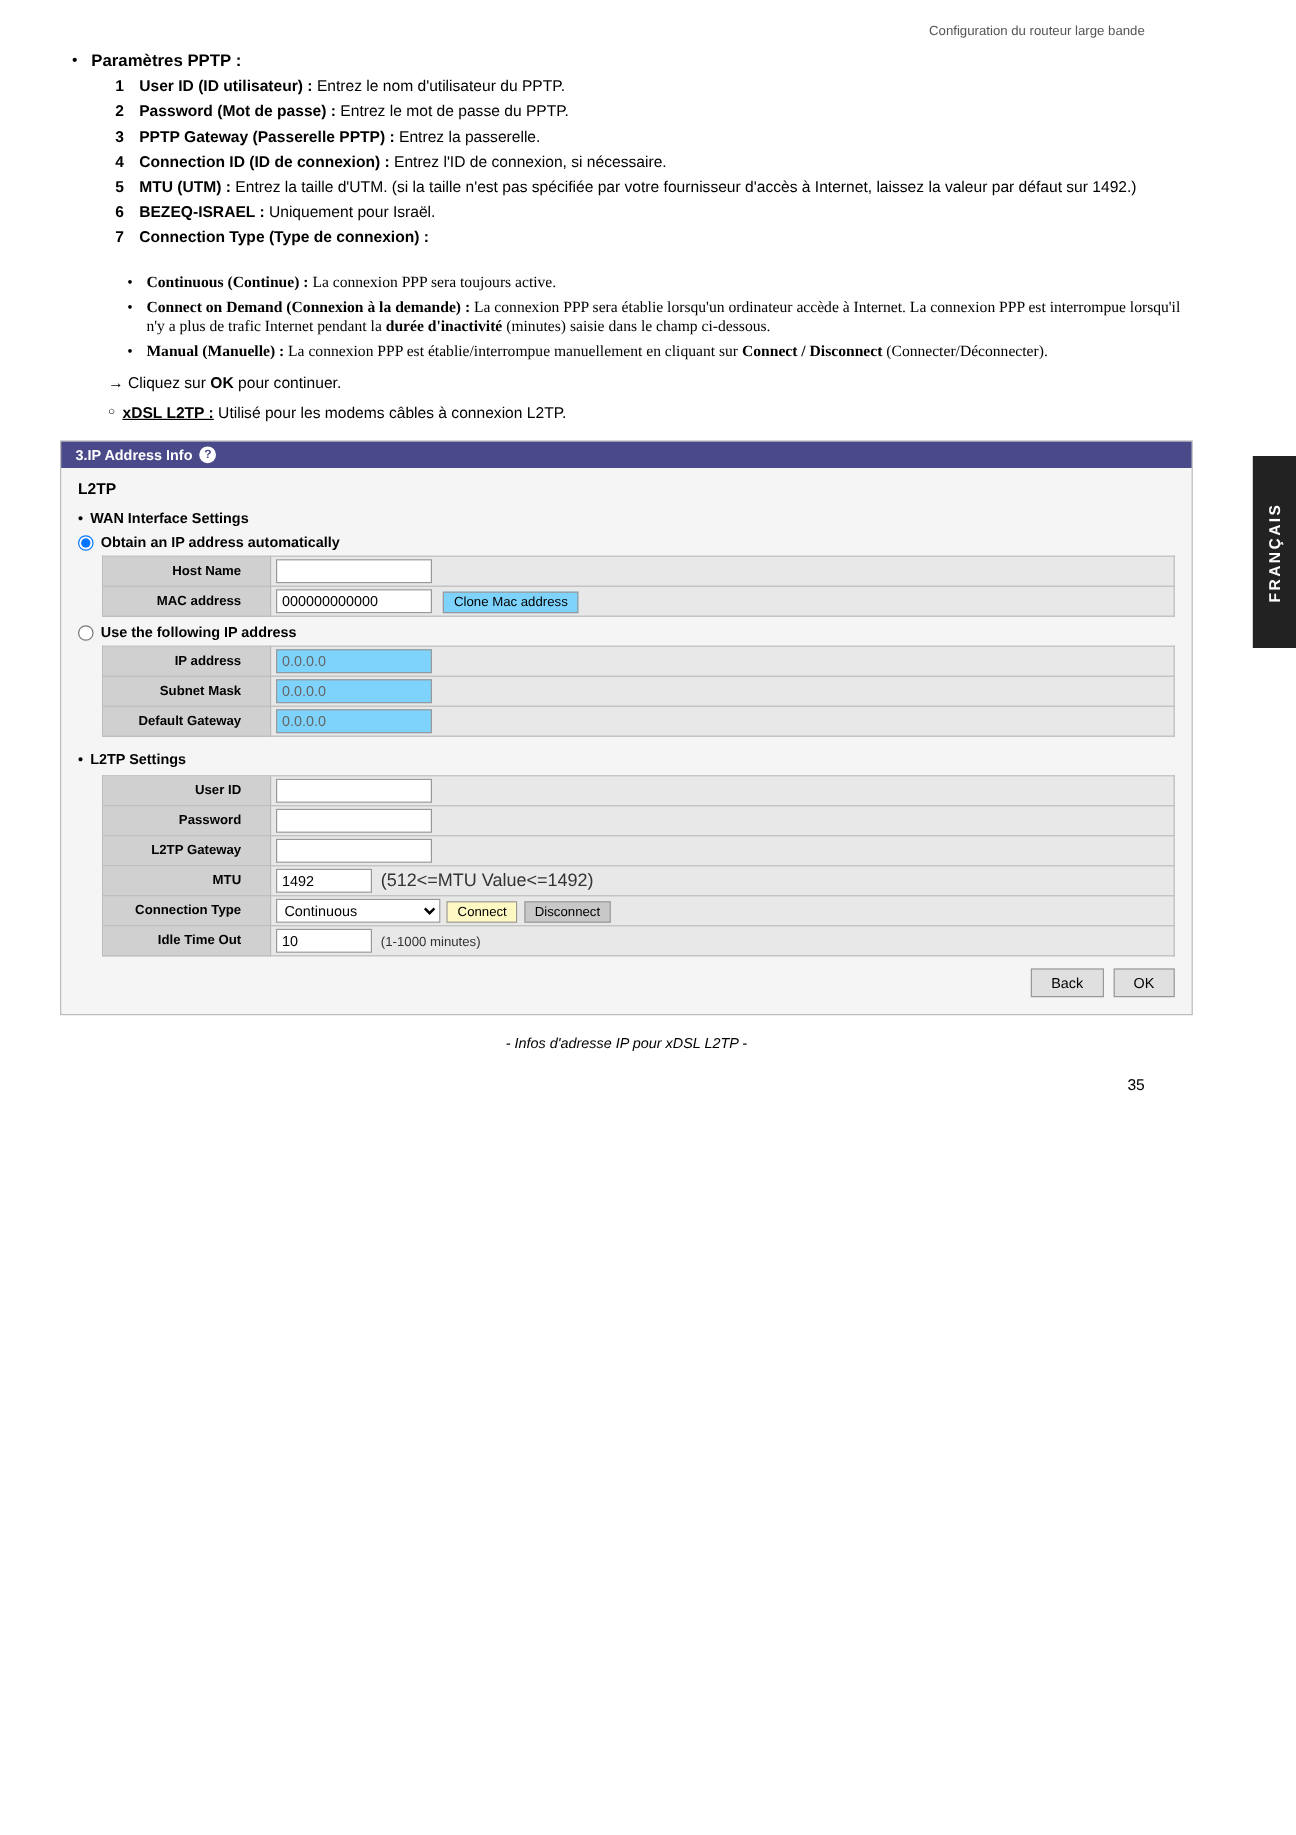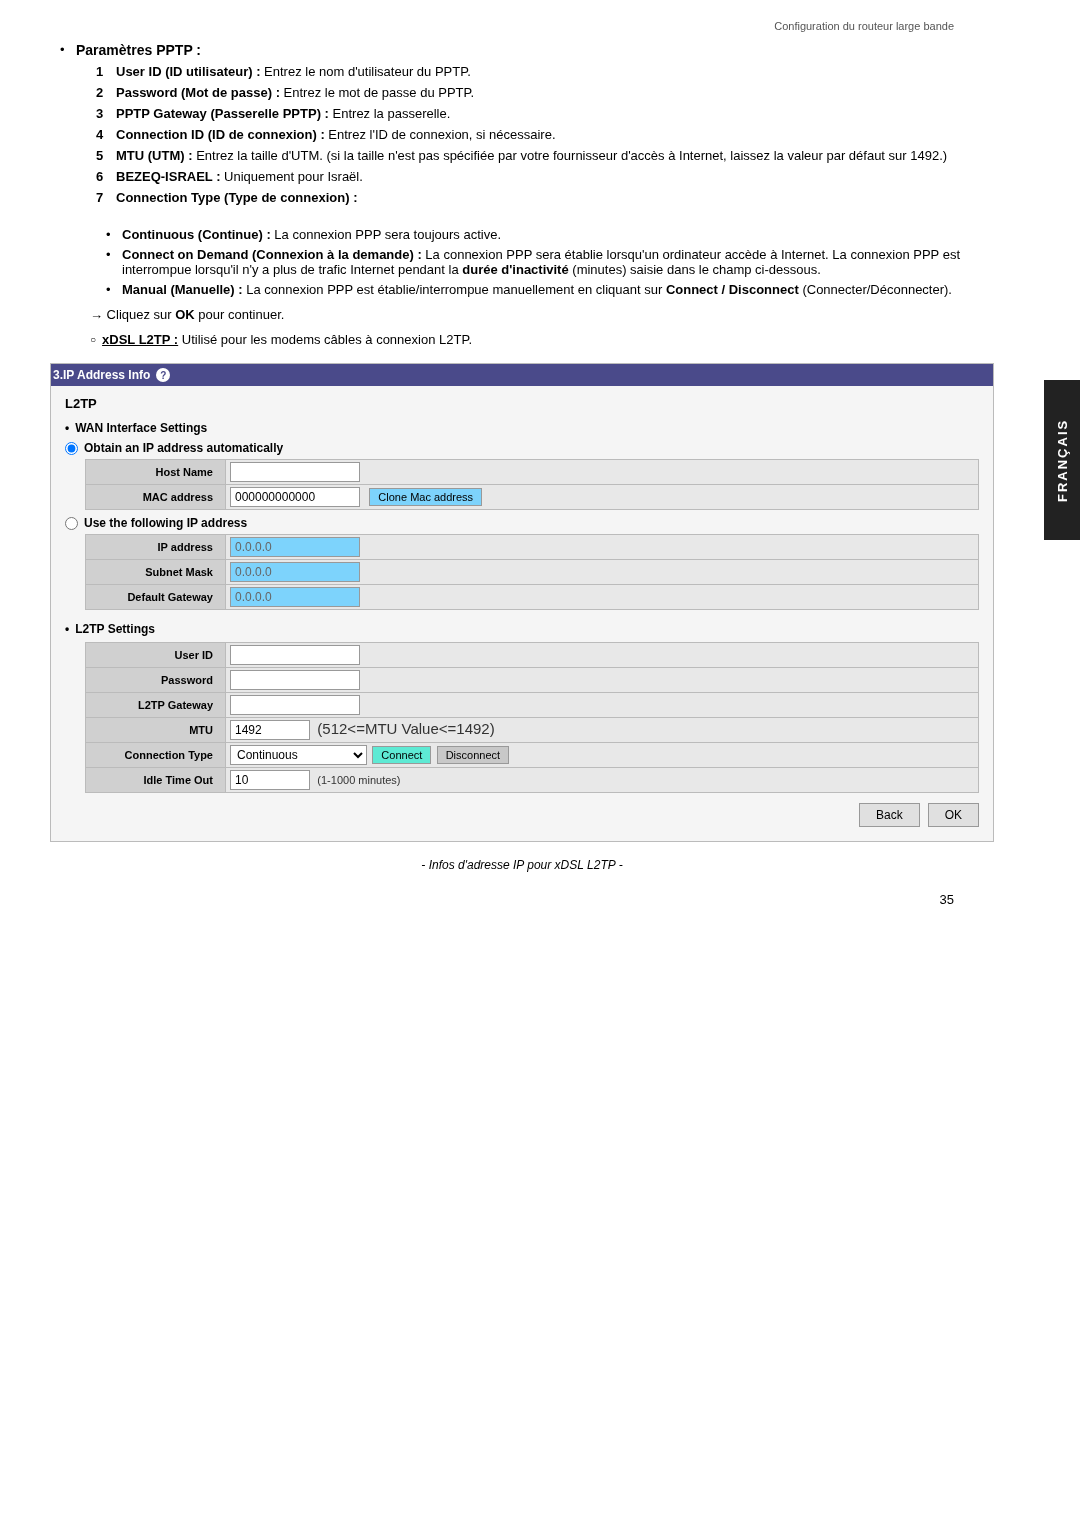--- a/index.html
+++ b/index.html
@@ -135,21 +135,21 @@
       background: #f5f5f5;
       margin: 16px 0;
       padding: 10px 14px 14px 14px;
     }
 
     .panel-header {
       background: #4a4a8a;
       color: #fff;
       font-size: 12px;
       font-weight: bold;
-      padding: 4px 2px;
+      padding: 4px 12px;
       margin: -10px -14px 10px -14px;
       display: flex;
       align-items: center;
       gap: 6px;
     }
 
     .panel-header .info-icon {
       display: inline-flex;
       width: 14px;
       height: 14px;
@@ -200,21 +200,21 @@
     .form-table tr td {
       padding: 2px 4px;
       font-size: 12px;
     }
 
     .form-table tr td.label-cell {
       text-align: right;
       font-weight: bold;
       background: #d0d0d0;
       width: 140px;
-      padding: 3px 12px;
+      padding: 3px 24px;
       border: 1px solid #bbb;
       font-size: 11px;
     }
 
     .form-table tr td.value-cell {
       background: #e8e8e8;
       border: 1px solid #bbb;
       padding: 2px 4px;
     }
 
@@ -233,21 +233,21 @@
     .clone-btn {
       background: #7dd3fc;
       border: 1px solid #999;
       padding: 2px 8px;
       font-size: 11px;
       cursor: pointer;
       margin-left: 6px;
     }
 
     .action-btn {
-      background: #5eead4;
+      background: #fef9c3;
       border: 1px solid #999;
       padding: 2px 8px;
       font-size: 11px;
       cursor: pointer;
       margin-left: 2px;
     }
 
     .action-btn.active {
       background: #c8c8c8;
     }
@@ -349,21 +349,21 @@
             <span><b>BEZEQ-ISRAEL :</b> Uniquement pour Israël.</span>
           </li>
 
           <li>
             <span class="num">7</span>
             <span><b>Connection Type (Type de connexion) :</b></span>
           </li>
         </ol>
 
         
-        <ul class="sub-bullet" style="margin-top:22px;">
+        <ul class="sub-bullet" style="margin-top:22px;font-family:Liberation Serif, serif;">
           <li>
             <b>Continuous (Continue) :</b> La connexion PPP sera toujours active.
           </li>
           <li>
             <b>Connect on Demand (Connexion à la demande) :</b> La connexion PPP sera établie lorsqu'un ordinateur accède à Internet. La connexion PPP est interrompue lorsqu'il n'y a plus de trafic Internet pendant la <b>durée d'inactivité</b> (minutes) saisie dans le champ ci-dessous.
           </li>
           <li>
             <b>Manual (Manuelle) :</b> La connexion PPP est établie/interrompue manuellement en cliquant sur <b>Connect / Disconnect</b> (Connecter/Déconnecter).
           </li>
         </ul>

